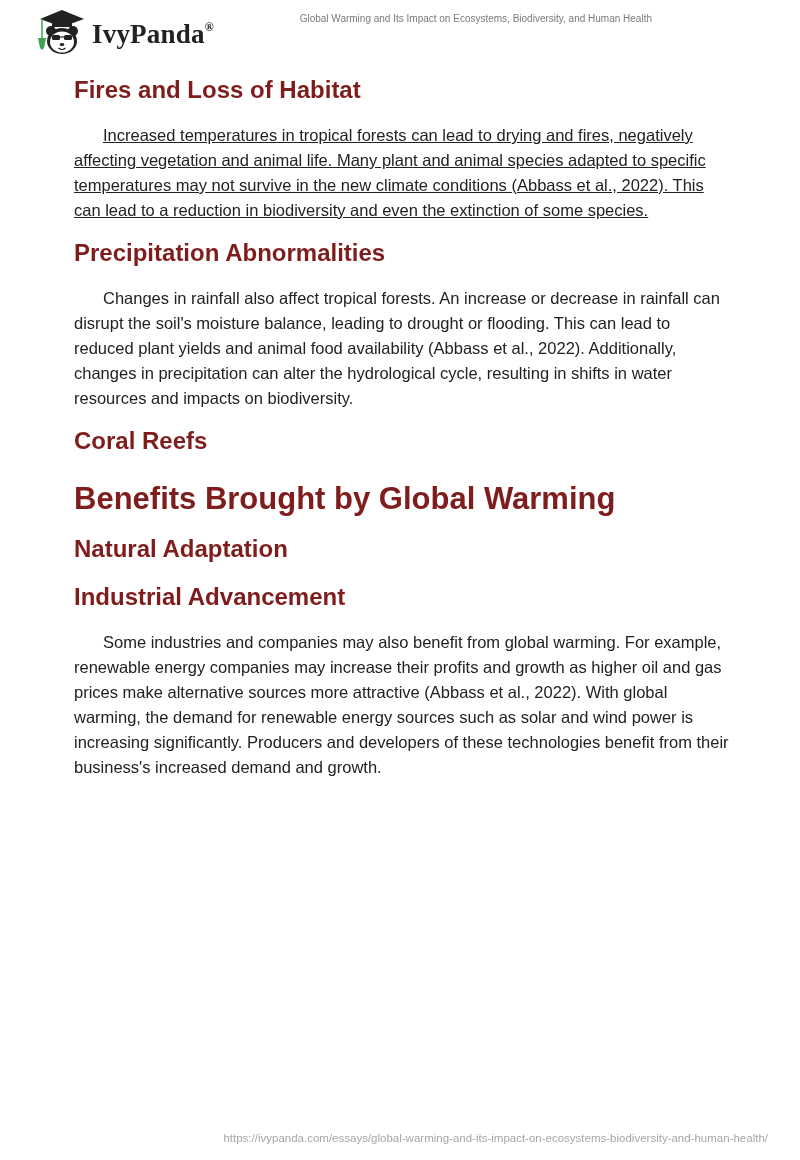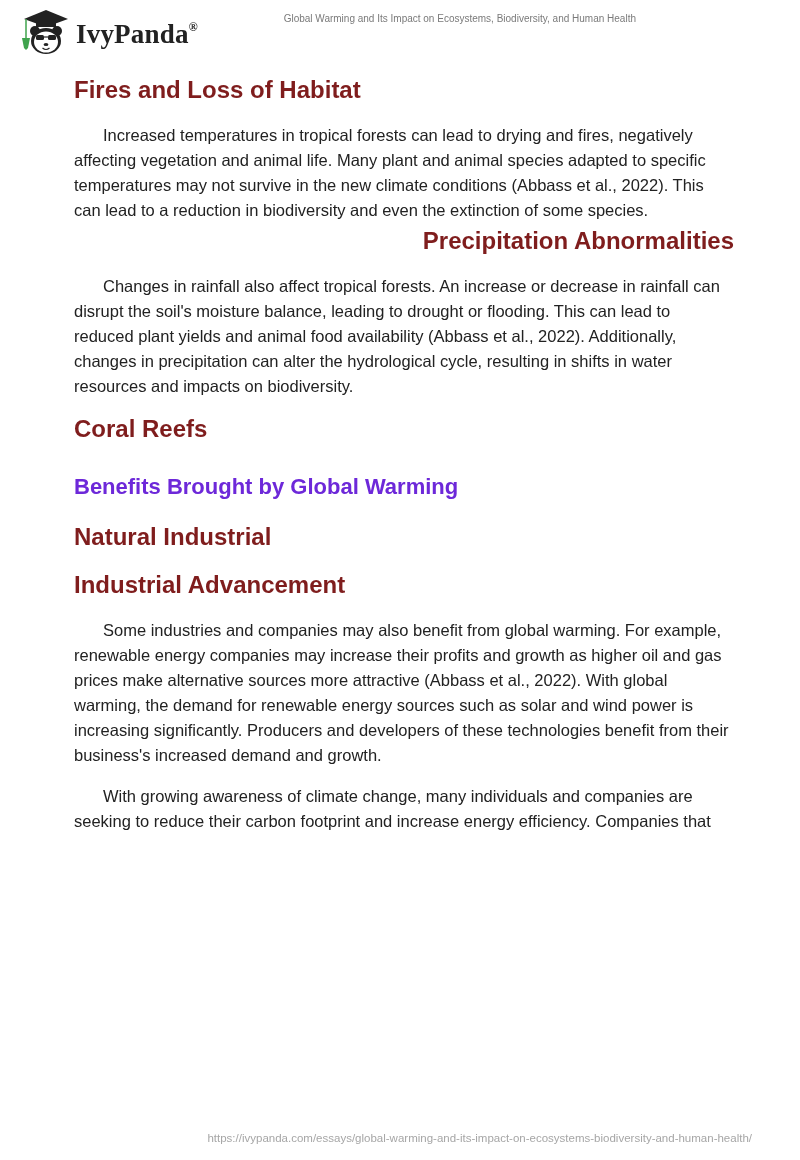--- a/index.html
+++ b/index.html
@@ -10,21 +10,21 @@
     body {
       width: 800px;
       height: 1160px;
       position: relative;
       overflow: hidden;
       font-family: "Liberation Sans", sans-serif;
       color: #222222;
     }
     .header {
       position: absolute;
-      left: 0; top: 0;
+      left: 16px; top: 0;
       width: 668px;
       height: 60px;
     }
     .logo {
       position: absolute;
       left: 16px;
       top: 6px;
       display: flex;
       align-items: center;
       height: 52px;
@@ -64,36 +64,36 @@
       width: 660px;
     }
     h2 {
       font-size: 24px;
       font-weight: bold;
       color: #7f1d1d;
       margin: 0;
       line-height: 36px;
     }
     h1 {
-      font-size: 22px;
+      font-size: 31px;
       font-weight: bold;
-      color: #6d28d9;
+      color: #7f1d1d;
       margin: 0;
       line-height: 44px;
     }
     p {
       font-size: 16.5px;
       line-height: 25px;
       margin: 0;
       text-indent: 29px;
       color: #222222;
     }
     .footer-url {
       position: absolute;
-      right: 48px;
+      right: 32px;
       top: 1132px;
       font-size: 11.5px;
       color: #a6a6a6;
       white-space: nowrap;
     }
   </style>
 </head>
 <body>
 
 <div class="header">
@@ -119,29 +119,28 @@
       <path d="M26.5,42 Q30,45 33.5,42" stroke="#222" stroke-width="1.2" fill="none"></path>
     </svg>
     <span class="logo-text"><span>IvyPanda</span><span class="logo-reg">®</span></span>
   </div>
   <div class="doc-title">Global Warming and Its Impact on Ecosystems, Biodiversity, and Human Health</div>
 </div>
 
 <div class="content">
 
   <h2 style="margin-top:2px;">Fires and Loss of Habitat</h2>
-  <p style="margin-top:15px;">Increased temperatures in tropical forests can lead to drying and fires, negatively affecting vegetation and animal life. Many plant and animal species adapted to specific temperatures may not survive in the new climate conditions (Abbass et al., 2022). This can lead to a reduction in biodiversity and even the extinction of some species.</p>
+  <p style="margin-top:15px;text-decoration:underline;">Increased temperatures in tropical forests can lead to drying and fires, negatively affecting vegetation and animal life. Many plant and animal species adapted to specific temperatures may not survive in the new climate conditions (Abbass et al., 2022). This can lead to a reduction in biodiversity and even the extinction of some species.</p>
 
-  <h2 style="text-align:right;">Precipitation Abnormalities</h2>
+  <h2 style="margin-top:12px;">Precipitation Abnormalities</h2>
   <p style="margin-top:15px;">Changes in rainfall also affect tropical forests. An increase or decrease in rainfall can disrupt the soil's moisture balance, leading to drought or flooding. This can lead to reduced plant yields and animal food availability (Abbass et al., 2022). Additionally, changes in precipitation can alter the hydrological cycle, resulting in shifts in water resources and impacts on biodiversity.</p>
 
   <h2 style="margin-top:12px;">Coral Reefs</h2>
 
   <h1 style="margin-top:18px;">Benefits Brought by Global Warming</h1>
 
-  <h2 style="margin-top:10px;">Natural Industrial</h2>
+  <h2 style="margin-top:10px;">Natural Adaptation</h2>
 
   <h2 style="margin-top:12px;">Industrial Advancement</h2>
   <p style="margin-top:15px;">Some industries and companies may also benefit from global warming. For example, renewable energy companies may increase their profits and growth as higher oil and gas prices make alternative sources more attractive (Abbass et al., 2022). With global warming, the demand for renewable energy sources such as solar and wind power is increasing significantly. Producers and developers of these technologies benefit from their business's increased demand and growth.</p>
-  <p style="margin-top:16px;">With growing awareness of climate change, many individuals and companies are seeking to reduce their carbon footprint and increase energy efficiency. Companies that</p>
 </div>
 
 <div class="footer-url">https://ivypanda.com/essays/global-warming-and-its-impact-on-ecosystems-biodiversity-and-human-health/</div>
 
 </body></html>

